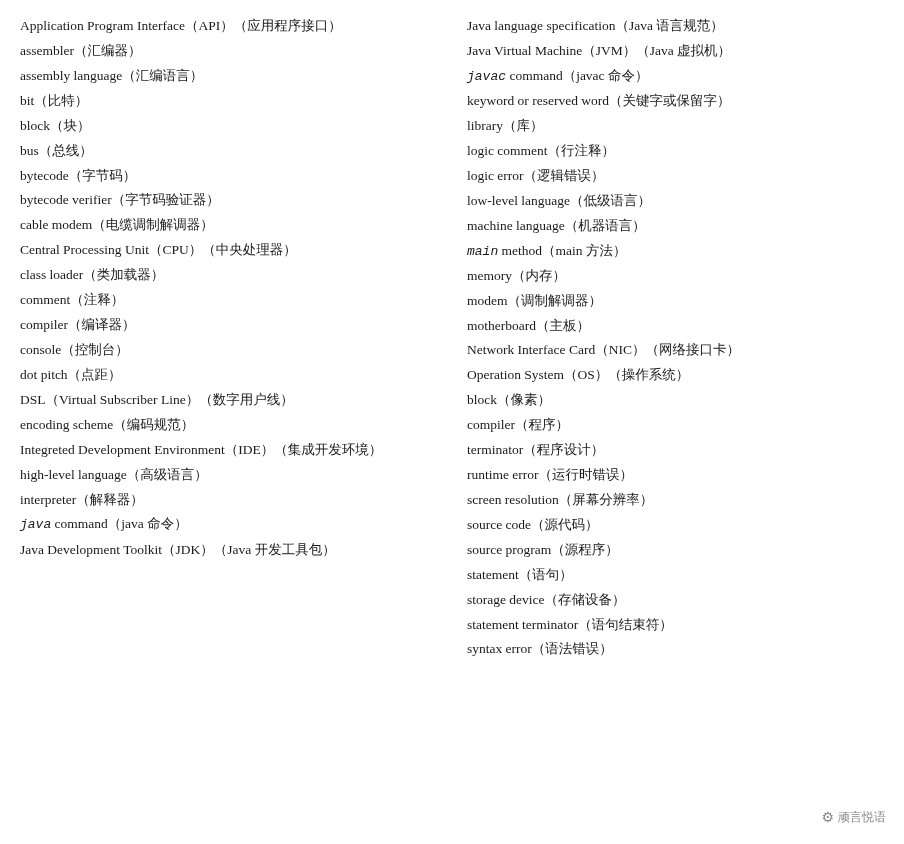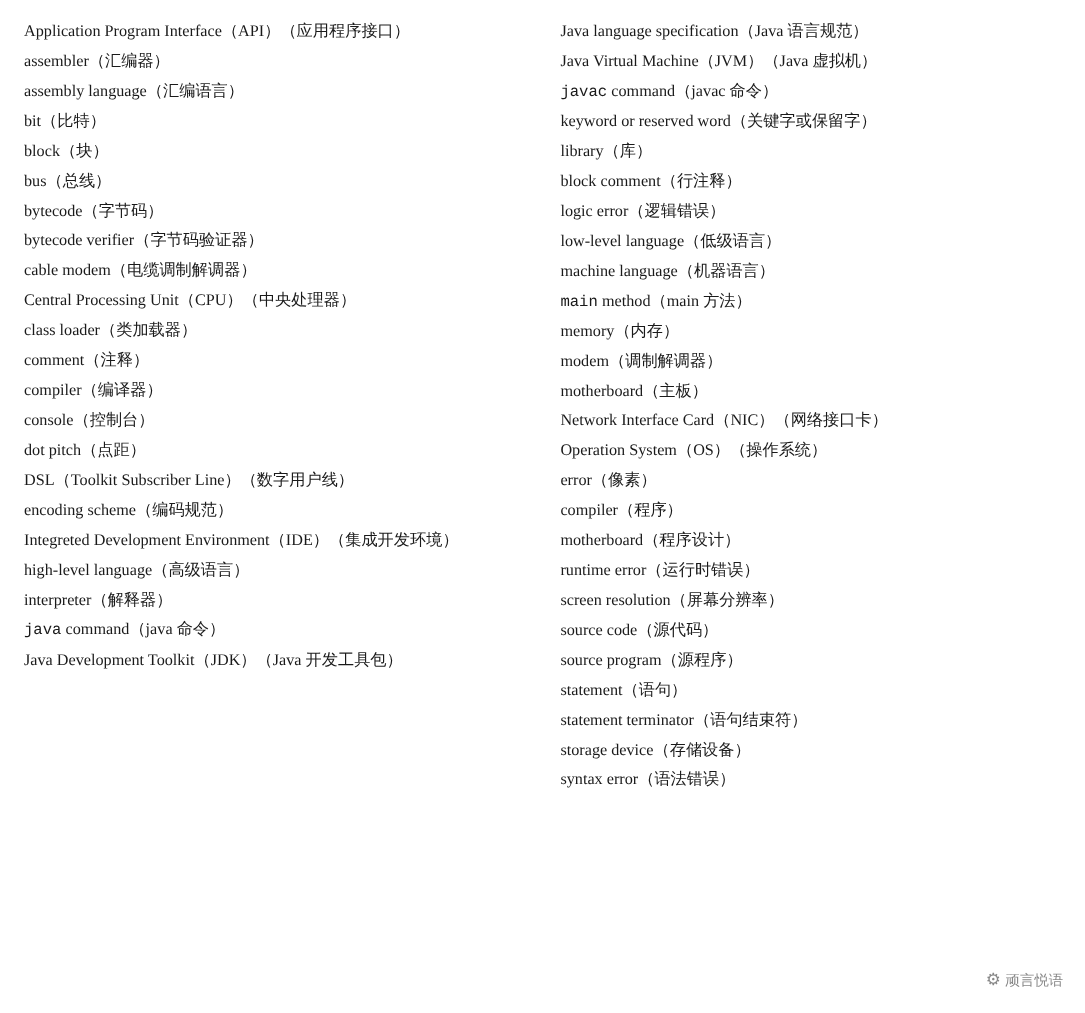--- a/index.html
+++ b/index.html
@@ -41,20 +41,21 @@
 
     .entry {
       margin-bottom: 4px;
       line-height: 1.55;
       font-size: 13.5px;
     }
 
     .entry .mono {
       font-family: "Courier New", monospace;
       font-size: 13px;
+      font-style: italic;
     }
 
     .watermark {
       position: absolute;
       bottom: 18px;
       right: 18px;
       font-size: 12px;
       color: #888;
       display: flex;
       align-items: center;
@@ -78,54 +79,54 @@
       <div class="entry">bus（总线）</div>
       <div class="entry">bytecode（字节码）</div>
       <div class="entry">bytecode verifier（字节码验证器）</div>
       <div class="entry">cable modem（电缆调制解调器）</div>
       <div class="entry">Central Processing Unit（CPU）（中央处理器）</div>
       <div class="entry">class loader（类加载器）</div>
       <div class="entry">comment（注释）</div>
       <div class="entry">compiler（编译器）</div>
       <div class="entry">console（控制台）</div>
       <div class="entry">dot pitch（点距）</div>
-      <div class="entry">DSL（Toolkit Subscriber Line）（数字用户线）</div>
+      <div class="entry">DSL（Virtual Subscriber Line）（数字用户线）</div>
       <div class="entry">encoding scheme（编码规范）</div>
       <div class="entry">Integreted Development Environment（IDE）（集成开发环境）</div>
       <div class="entry">high-level language（高级语言）</div>
       <div class="entry">interpreter（解释器）</div>
       <div class="entry"><span class="mono">java</span> command（java 命令）</div>
       <div class="entry">Java Development Toolkit（JDK）（Java 开发工具包）</div>
     </div>
   <div class="column" id="right-col">
   <div class="entry">Java language specification（Java 语言规范）</div>
       <div class="entry">Java Virtual Machine（JVM）（Java 虚拟机）</div>
       <div class="entry"><span class="mono">javac</span> command（javac 命令）</div>
       <div class="entry">keyword or reserved word（关键字或保留字）</div>
       <div class="entry">library（库）</div>
-      <div class="entry">block comment（行注释）</div>
+      <div class="entry">logic comment（行注释）</div>
       <div class="entry">logic error（逻辑错误）</div>
       <div class="entry">low-level language（低级语言）</div>
       <div class="entry">machine language（机器语言）</div>
       <div class="entry"><span class="mono">main</span> method（main 方法）</div>
       <div class="entry">memory（内存）</div>
       <div class="entry">modem（调制解调器）</div>
       <div class="entry">motherboard（主板）</div>
       <div class="entry">Network Interface Card（NIC）（网络接口卡）</div>
       <div class="entry">Operation System（OS）（操作系统）</div>
-      <div class="entry">error（像素）</div>
+      <div class="entry">block（像素）</div>
       <div class="entry">compiler（程序）</div>
-      <div class="entry">motherboard（程序设计）</div>
+      <div class="entry">terminator（程序设计）</div>
       <div class="entry">runtime error（运行时错误）</div>
       <div class="entry">screen resolution（屏幕分辨率）</div>
       <div class="entry">source code（源代码）</div>
       <div class="entry">source program（源程序）</div>
       <div class="entry">statement（语句）</div>
+      <div class="entry">storage device（存储设备）</div>
       <div class="entry">statement terminator（语句结束符）</div>
-      <div class="entry">storage device（存储设备）</div>
       <div class="entry">syntax error（语法错误）</div>
     </div>
 </div>
 
 <div class="watermark">
   <span class="watermark-icon">⚙</span>
   <span>顽言悦语</span>
 </div>
 
 </body></html>

